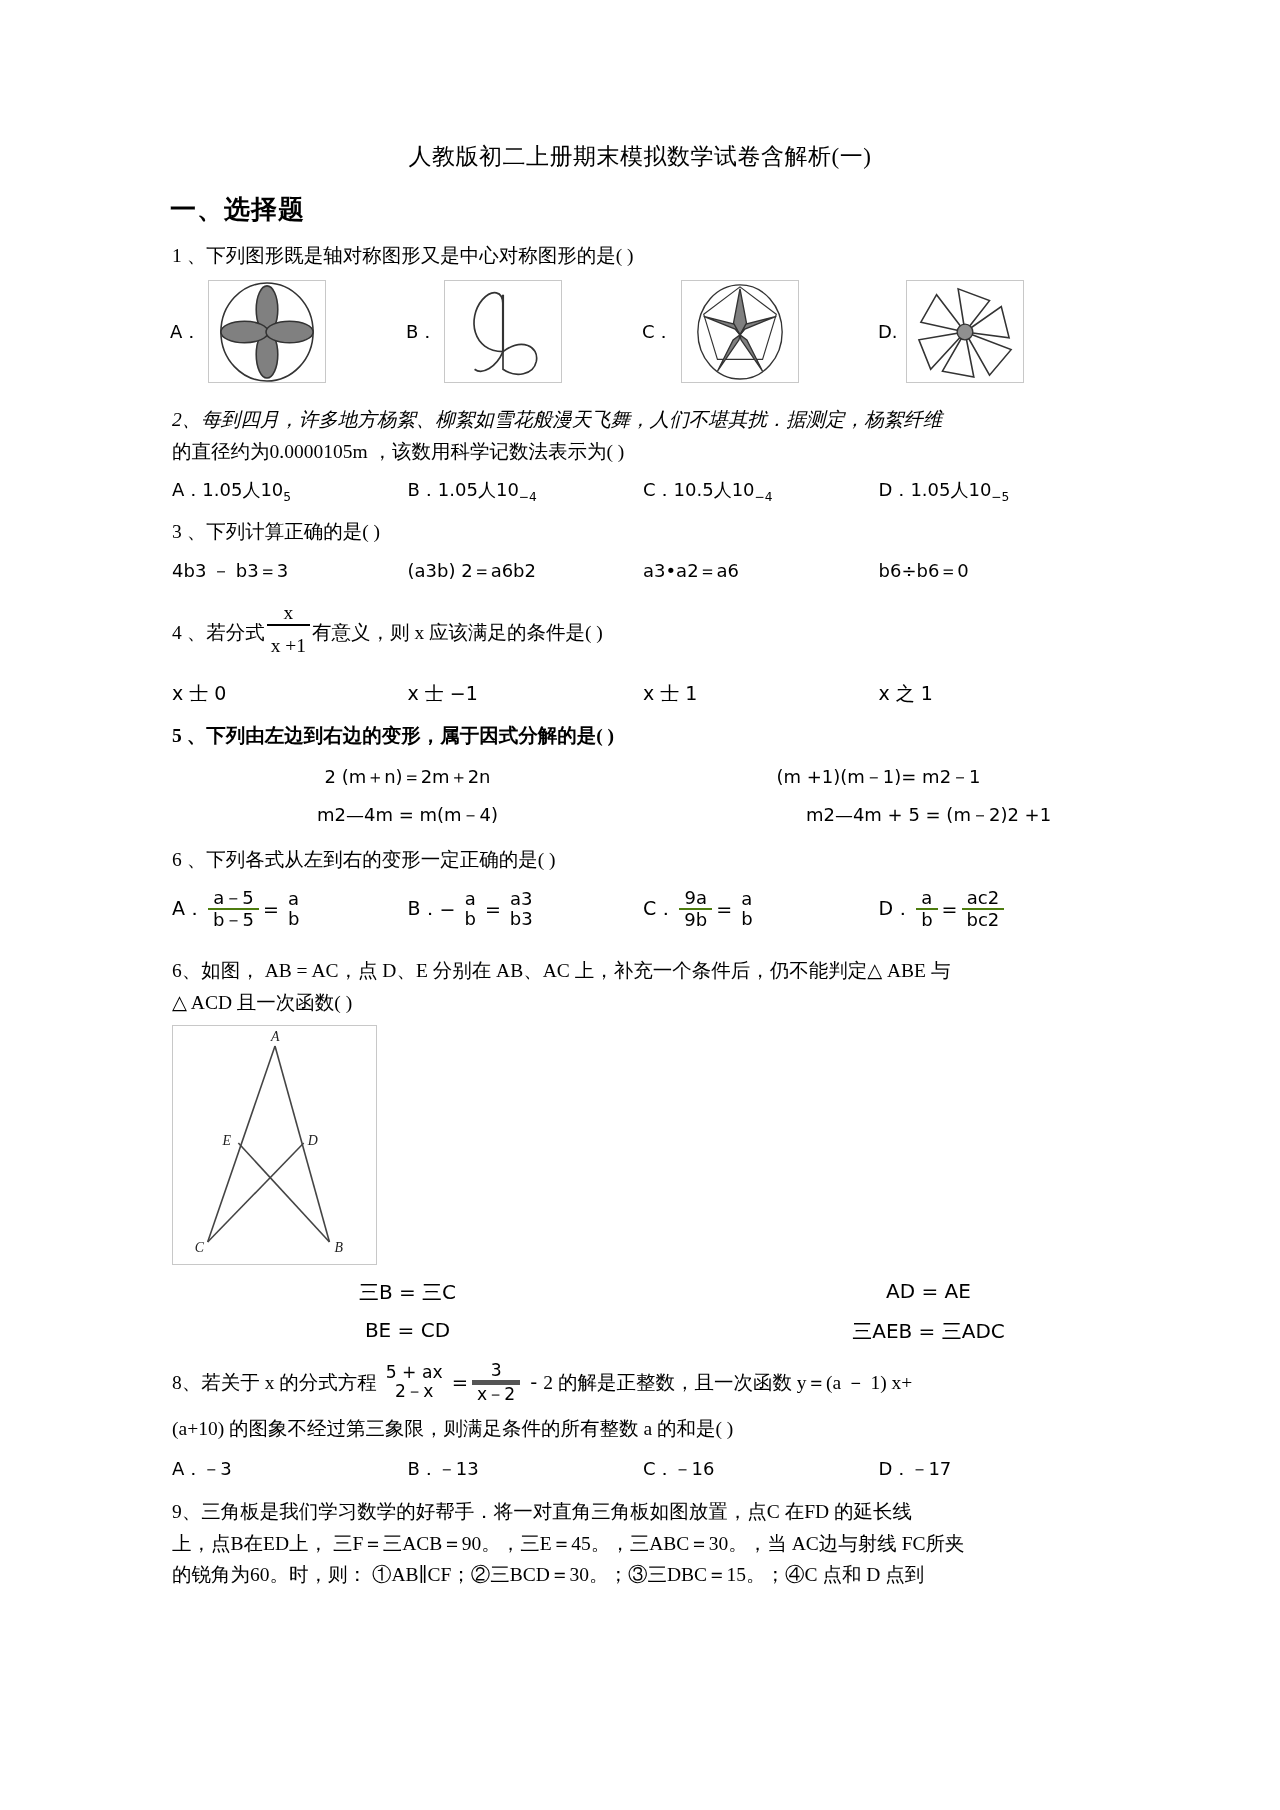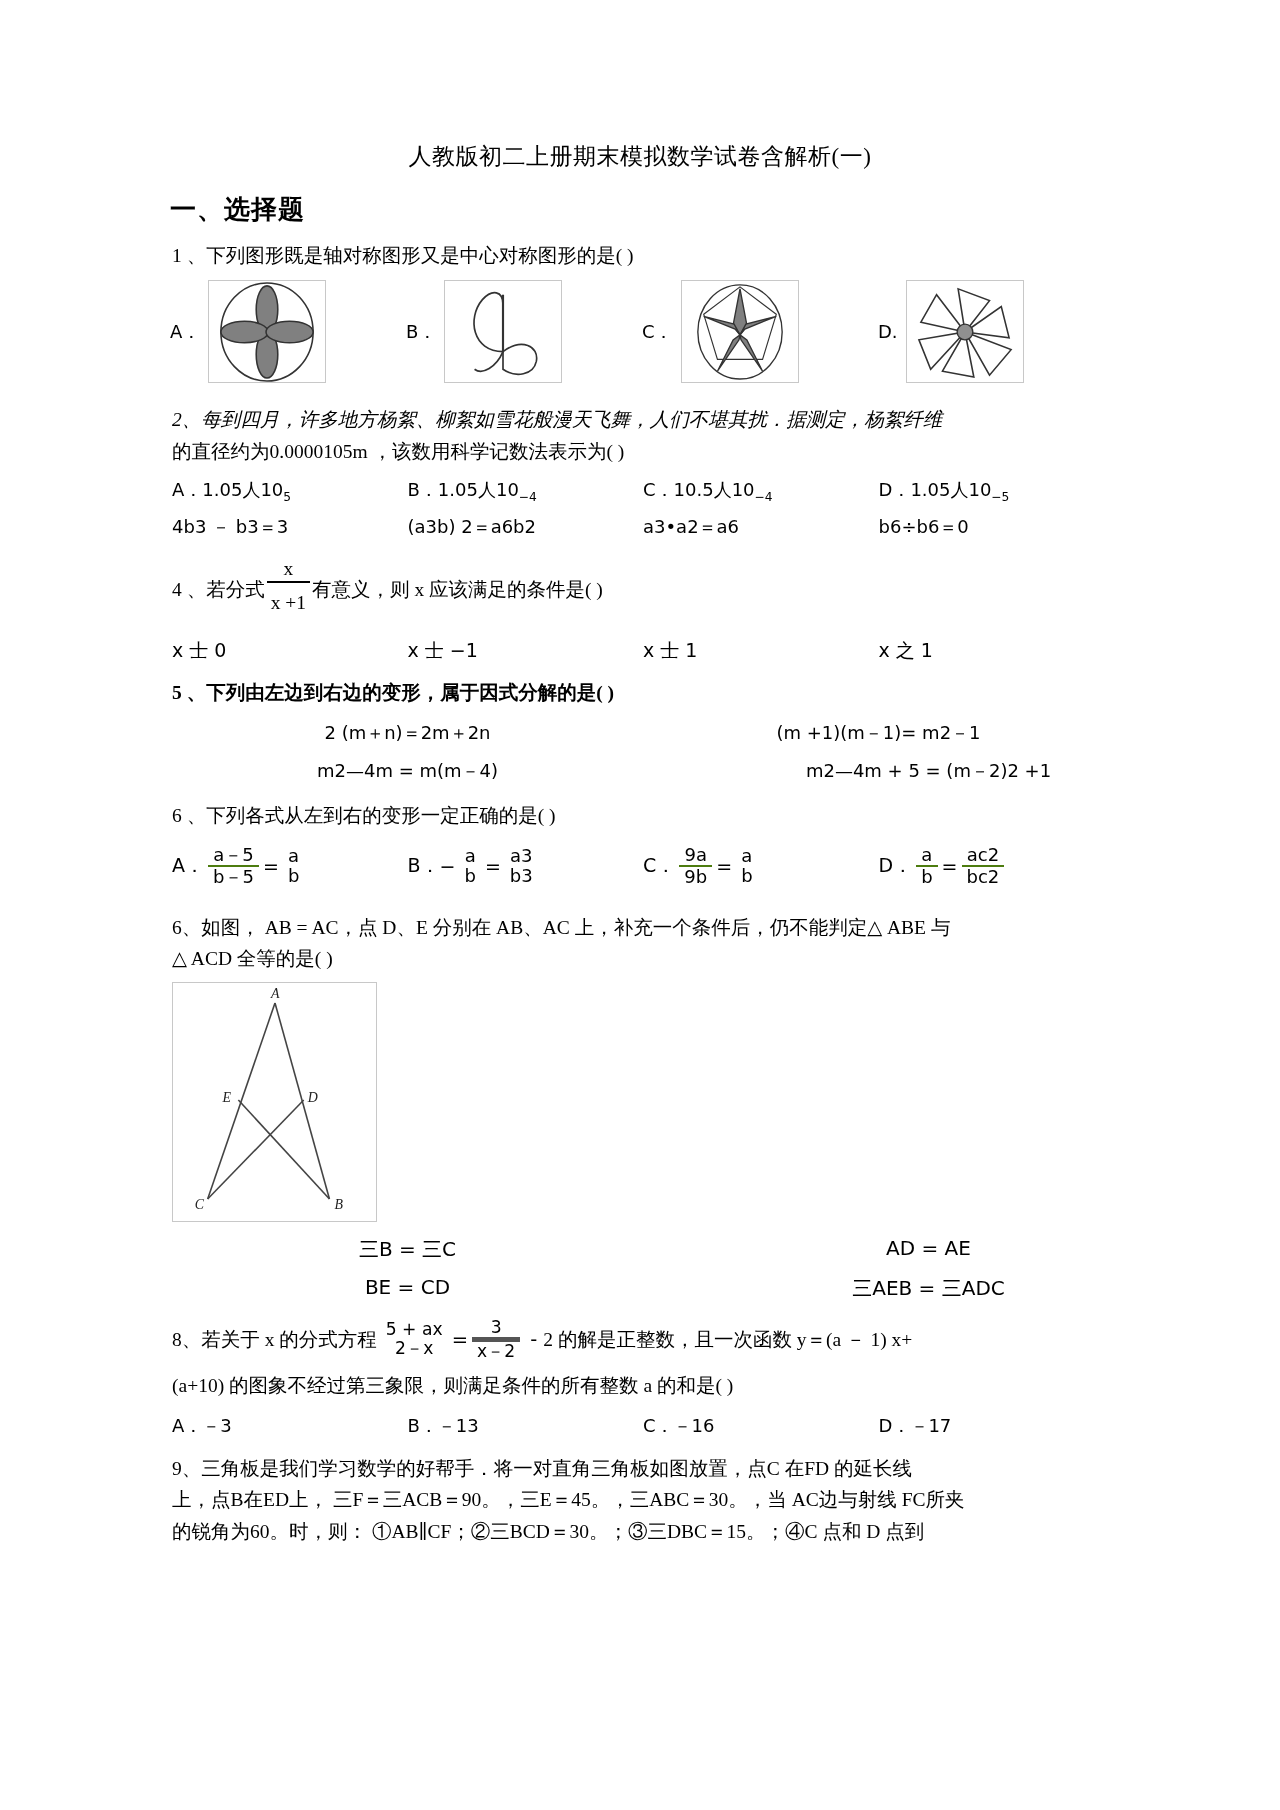--- a/index.html
+++ b/index.html
@@ -213,20 +213,21 @@
         <span>B．</span><span>1.05</span><span>人</span><span>10</span><sub>−4</sub>
       </div>
       <div>
         <span>C．</span><span>10.5</span><span>人</span><span>10</span><sub>−4</sub>
       </div>
       <div>
         <span>D．</span><span>1.05</span><span>人</span><span>10</span><sub>−5</sub>
       </div>
     </div>
 
+    <div class="q" style="margin-top:14px;">3 、下列计算正确的是(     )</div>
     <div class="opts four sans ital" style="font-size:18px; font-style:normal;">
       <div>4b3 － b3＝3</div>
       <div>(a3b) 2＝a6b2</div>
       <div>a3•a2＝a6</div>
       <div>b6÷b6＝0</div>
     </div>
 
     <div class="q" style="margin-top:18px; display:flex; align-items:center;">
       <span>4 、若分式</span>
       <span class="frac4">
@@ -299,21 +300,21 @@
         </span>
         <span>=</span>
         <span class="frac">
           <span class="num">ac2</span>
           <span class="den">bc2</span>
         </span>
       </div>
     </div>
 
     <div class="q" style="margin-top:26px;">6、如图，  AB = AC，点 D、E 分别在 AB、AC 上，补充一个条件后，仍不能判定△ ABE 与</div>
-    <div class="q" style="margin-top:2px;">△ ACD 全等的是(     )</div>
+    <div class="q" style="margin-top:2px;">△ ACD 且一次函数(     )</div>
 
     <div class="geo-box">
       <svg viewBox="0 0 205 240" width="203" height="238">
         <g stroke="#444" stroke-width="1.6" fill="none">
           <line x1="103" y1="20" x2="35" y2="218"></line>
           <line x1="103" y1="20" x2="158" y2="218"></line>
           <line x1="35" y1="218" x2="132" y2="118"></line>
           <line x1="158" y1="218" x2="66" y2="118"></line>
         </g>
         <text x="99" y="15" font-family="Liberation Serif, serif" font-style="italic" font-size="14" fill="#222">A</text>

